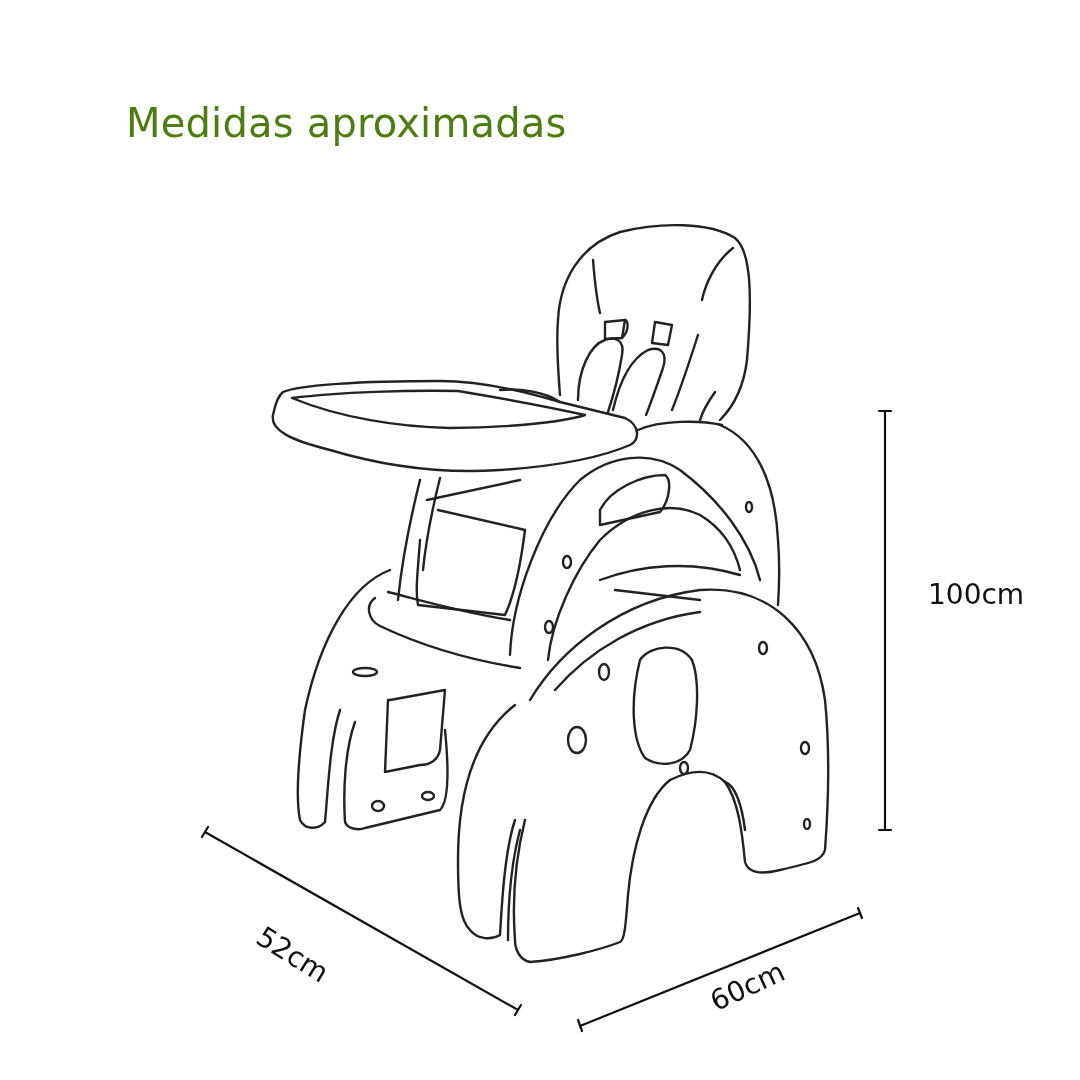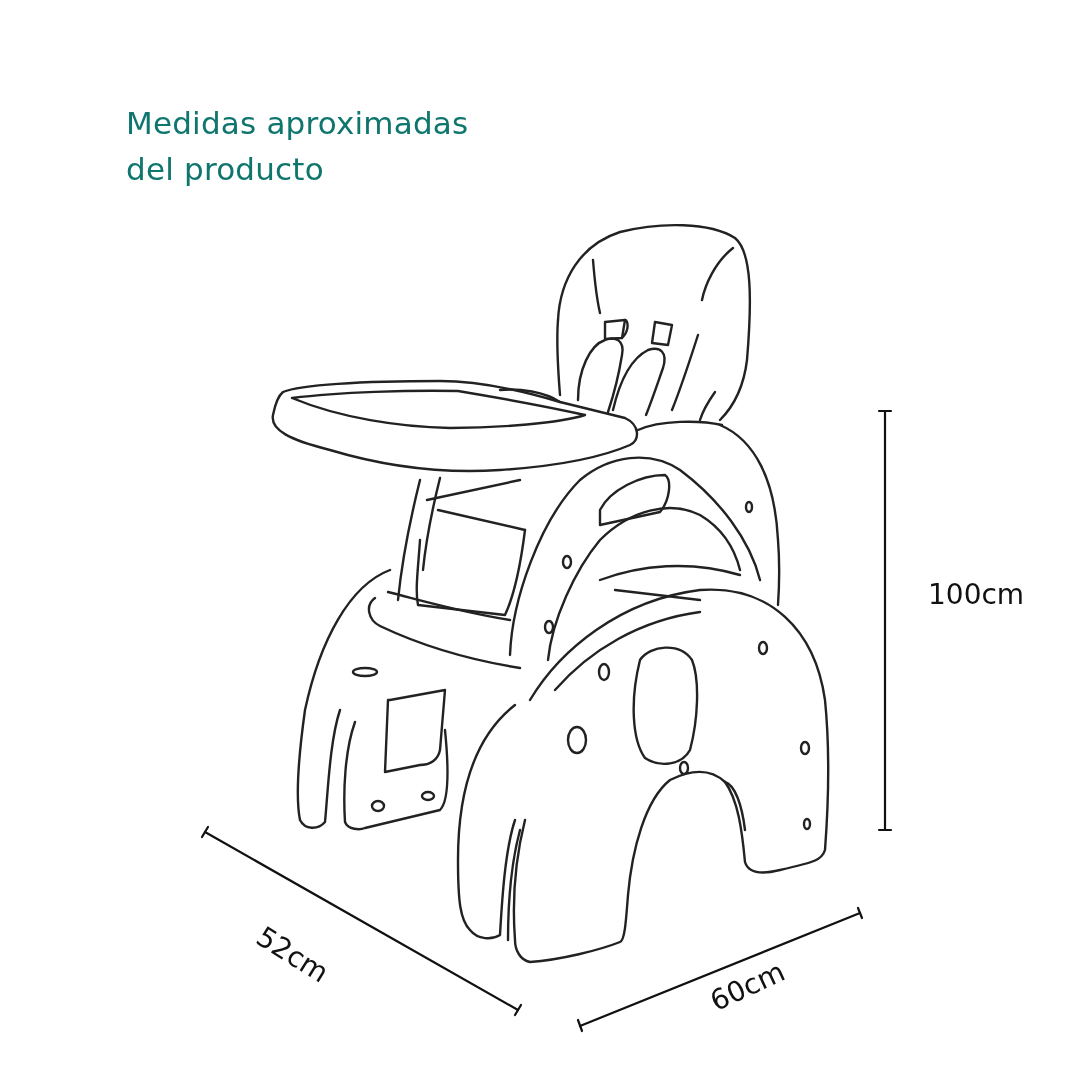--- a/index.html
+++ b/index.html
@@ -1,32 +1,31 @@
 <!DOCTYPE html>
 <html><head>
   <meta charset="utf-8">
   <style>
     html, body { margin: 0; padding: 0; background: #ffffff; }
     body { width: 1080px; height: 1080px; position: relative; overflow: hidden; font-family: "DejaVu Sans", sans-serif; color: #111; }
-    .title { position: absolute; left: 126px; top: 100px; font-size: 31px; line-height: 46px; color: #0f766e; font-weight: 400; letter-spacing: 0.2px; }
+    .title { position: absolute; left: 126px; top: 100px; font-size: 40px; line-height: 46px; color: #4d7c0f; font-weight: 400; letter-spacing: 0.2px; }
     .title span { display: block; }
     .dim-label { position: absolute; font-size: 28px; color: #111; white-space: nowrap; }
     .lbl-height { left: 928px; top: 578px; }
     .lbl-depth { left: 268px; top: 920px; transform: rotate(32deg); transform-origin: left top; }
     .lbl-width { left: 705px; top: 988px; transform: rotate(-25deg); transform-origin: left top; }
     svg.drawing { position: absolute; left: 0; top: 0; width: 1080px; height: 1080px; }
     svg.drawing path, svg.drawing line, svg.drawing ellipse { fill: none; stroke: #222; stroke-width: 2.4; stroke-linecap: round; stroke-linejoin: round; }
     svg.drawing .dimline { stroke: #111; stroke-width: 2.2; }
   </style>
 </head>
 <body>
 
 <div class="title">
   <span>Medidas aproximadas</span>
-  <span>del producto</span>
 </div>
 
 <svg class="drawing" viewBox="0 0 1080 1080">
 
   <g>
     <line class="dimline" x1="885" y1="411" x2="885" y2="830"></line>
     <line class="dimline" x1="879" y1="411" x2="891" y2="411"></line>
     <line class="dimline" x1="879" y1="830" x2="891" y2="830"></line>
   </g>
   <g>

